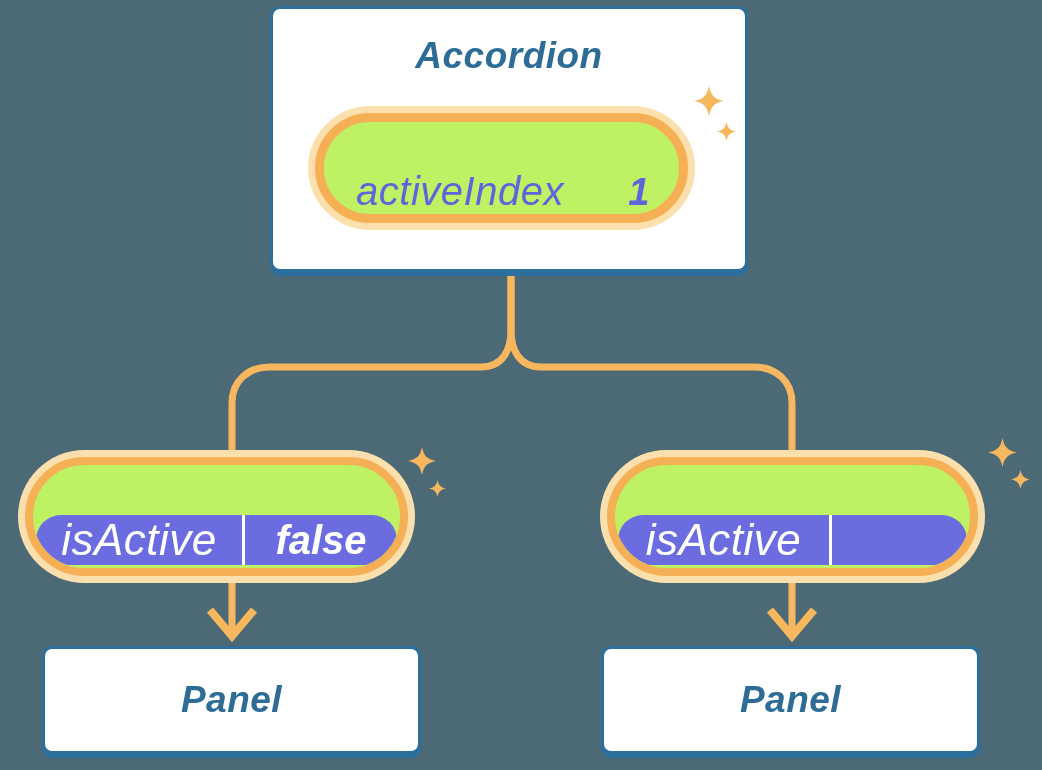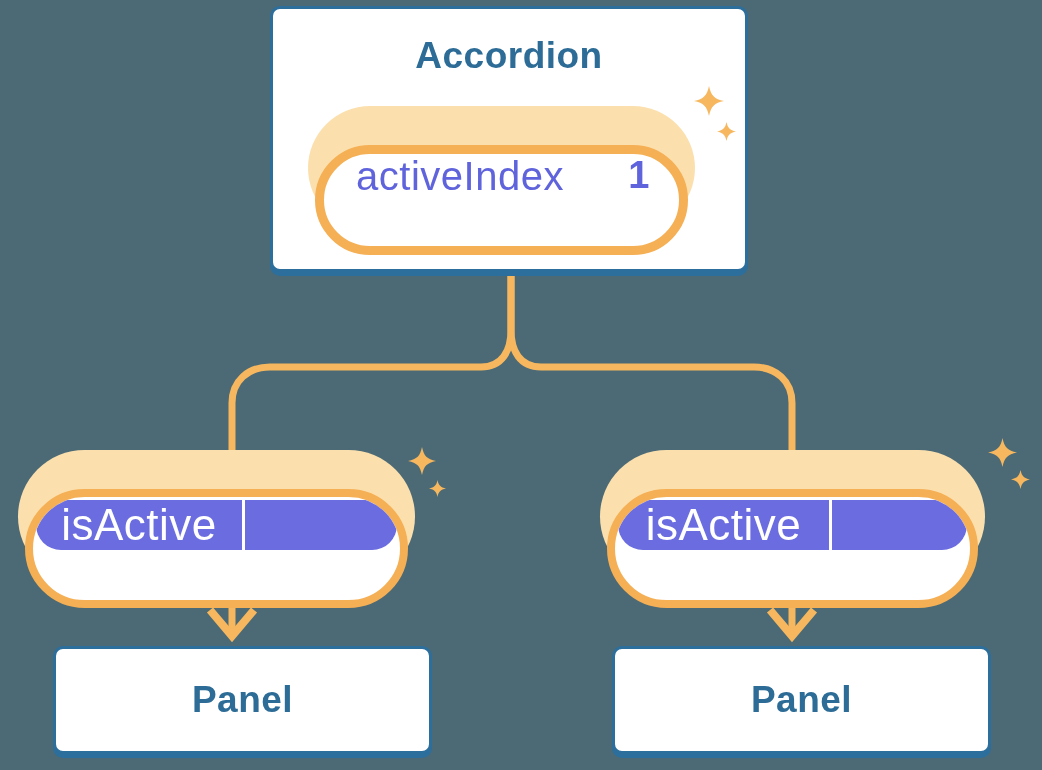--- a/index.html
+++ b/index.html
@@ -12,60 +12,59 @@
     --pill-fill:#6A6CE0;
     --state-text:#6064DC;
     --value-text:#FFFFFF;
   }
   html,body{margin:0;padding:0;}
   body{
     background:var(--background);
     font-family:"Liberation Sans", sans-serif;
     width:1042px;height:770px;overflow:hidden;
   }
-  .canvas{position:relative;width:1042px;height:688px;background:var(--background);}
+  .canvas{position:relative;width:1042px;height:688px;background:var(--background);font-style:italic;}
   .connectors{position:absolute;left:0;top:0;z-index:1;}
   .branch{fill:none;stroke:var(--connector);stroke-width:7;}
   .arrowhead{fill:none;stroke:var(--connector);stroke-width:8;stroke-linejoin:miter;stroke-linecap:butt;}
 
   .component-box{
     position:absolute;z-index:2;
     background:#ffffff;
     border:3px solid var(--box-border);
     border-radius:10px;
     box-shadow:0 4px 0 var(--box-border);
     box-sizing:border-box;
   }
   .accordion-box{left:270px;top:6px;width:478px;height:266px;}
-  .panel-box{width:379px;height:108px;display:flex;align-items:center;justify-content:center;margin-left:11px;}
+  .panel-box{width:379px;height:108px;display:flex;align-items:center;justify-content:center;}
   .panel-box.left{left:42px;top:646px;}
   .panel-box.right{left:601px;top:646px;}
   .component-title{
     color:var(--heading-text);
     font-size:37px;font-weight:600;letter-spacing:0.5px;
     text-align:center;
   }
   .accordion-box .component-title{margin-top:26px;}
 
   .pill-wrap{
     position:absolute;z-index:3;
     background:var(--pill-halo);
     border-radius:999px;
     padding:7px;
     box-sizing:border-box;
   }
   .pill-ring{
     width:100%;height:100%;
-    background:#ffffff;
+    background:#bef264;
     border:8px solid var(--pill-ring);
     border-radius:999px;
     box-sizing:border-box;
-    display:flex;align-items:flex-start;
+    display:flex;align-items:flex-end;
     overflow:hidden;
-    margin-top:32px;
   }
   .state-pill{left:308px;top:106px;width:387px;height:124px;}
   .state-pill .pill-ring{border-width:9px;}
   .prop-pill-left{left:18px;top:450px;width:397px;height:133px;}
   .prop-pill-right{left:600px;top:450px;width:385px;height:133px;}
   .pill-purple{
     flex:1;margin:3px;
     background:var(--pill-fill);
     border-radius:999px;
     display:flex;align-items:stretch;
@@ -112,20 +111,21 @@
   </svg>
   <svg class="sparkle" style="left:717px;top:122px;width:19px;height:19px" viewBox="0 0 24 24">
     <path d="M12 0C13.6 7.7 16.3 10.4 24 12C16.3 13.6 13.6 16.3 12 24C10.4 16.3 7.7 13.6 0 12C7.7 10.4 10.4 7.7 12 0Z"></path>
   </svg>
 
   <div class="pill-wrap prop-pill-left">
     <div class="pill-ring">
       <div class="pill-purple">
         <div class="pill-cell prop-label-cell">isActive</div>
         <div class="divider-white"></div>
+        <div class="pill-cell prop-value-cell">false</div>
       </div>
     </div>
   </div>
 
   <svg class="sparkle" style="left:408px;top:447px;width:28px;height:28px" viewBox="0 0 24 24">
     <path d="M12 0C13.6 7.7 16.3 10.4 24 12C16.3 13.6 13.6 16.3 12 24C10.4 16.3 7.7 13.6 0 12C7.7 10.4 10.4 7.7 12 0Z"></path>
   </svg>
   <svg class="sparkle" style="left:429px;top:480px;width:17px;height:17px" viewBox="0 0 24 24">
     <path d="M12 0C13.6 7.7 16.3 10.4 24 12C16.3 13.6 13.6 16.3 12 24C10.4 16.3 7.7 13.6 0 12C7.7 10.4 10.4 7.7 12 0Z"></path>
   </svg>

